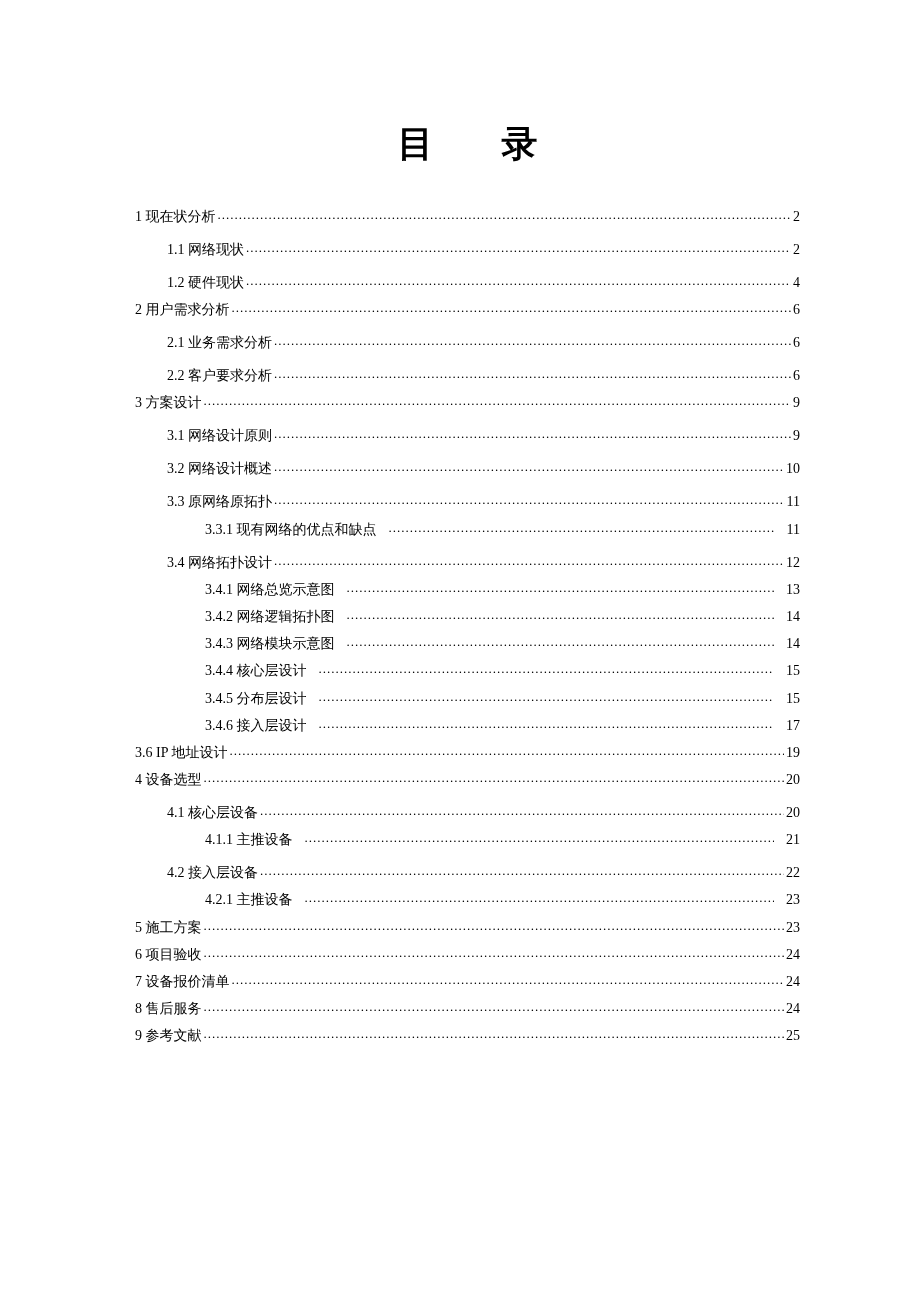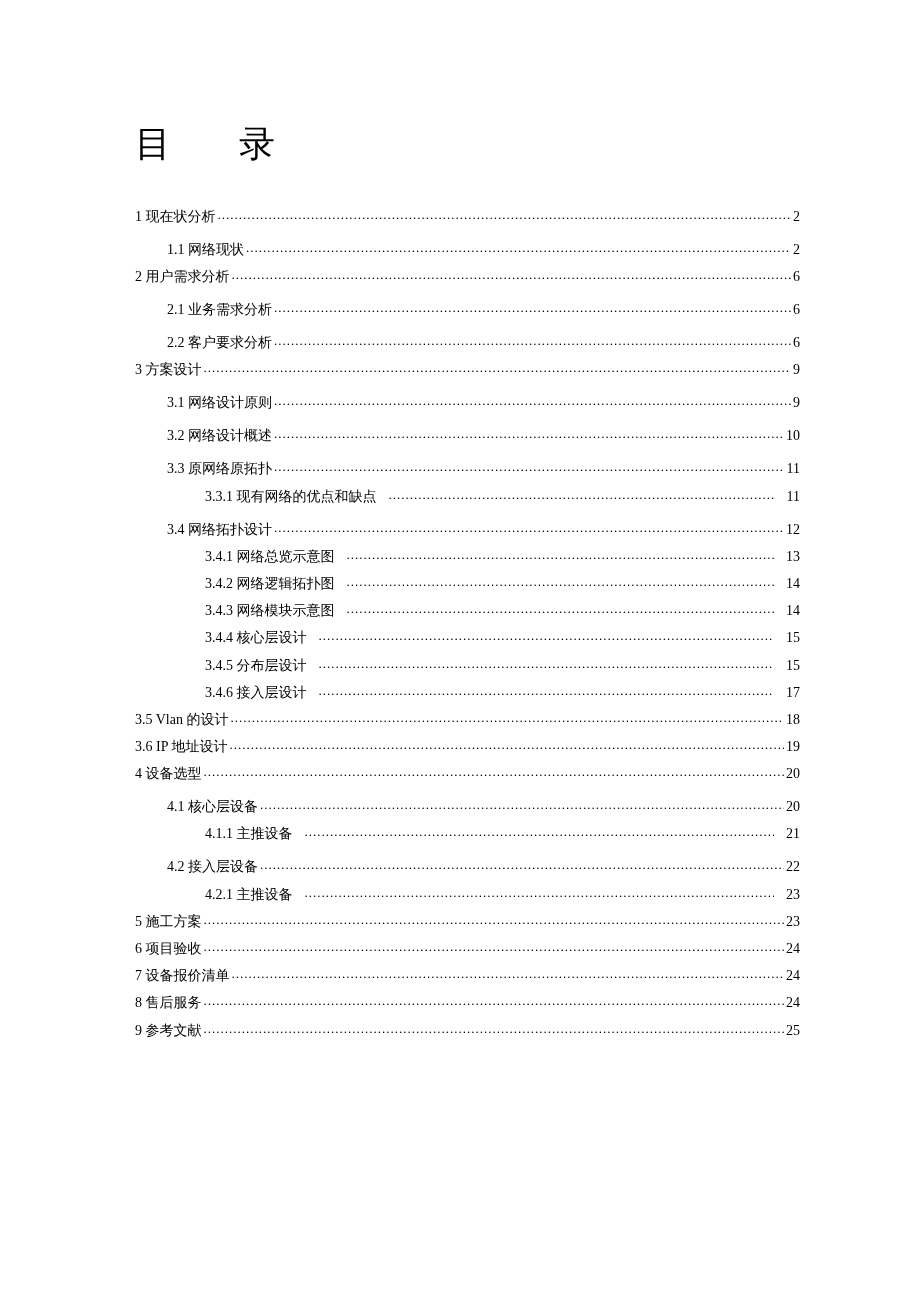--- a/index.html
+++ b/index.html
@@ -13,22 +13,22 @@
       background: #ffffff;
       font-family: "SimSun", "宋体", serif;
       color: #000000;
       padding: 0;
     }
     .page {
       padding: 120px 120px 0 135px;
     }
     .title {
       font-size: 36px;
-      font-weight: normal;
-      text-align: left;
+      font-weight: bold;
+      text-align: center;
       margin-bottom: 38px;
       letter-spacing: 0;
     }
     .title-char {
       display: inline-block;
     }
     .title-gap {
       display: inline-block;
       width: 50px;
     }
@@ -88,20 +88,25 @@
       <div class="toc-entry level-0">
         <span class="toc-label">1 现在状分析</span>
         <span class="toc-dots"></span>
         <span class="toc-page">2</span>
       </div>
       <div class="toc-entry level-1">
         <span class="toc-label">1.1 网络现状</span>
         <span class="toc-dots"></span>
         <span class="toc-page">2</span>
       </div>
+      <div class="toc-entry level-1">
+        <span class="toc-label">1.2 硬件现状</span>
+        <span class="toc-dots"></span>
+        <span class="toc-page">4</span>
+      </div>
       <div class="toc-entry level-0">
         <span class="toc-label">2 用户需求分析</span>
         <span class="toc-dots"></span>
         <span class="toc-page">6</span>
       </div>
       <div class="toc-entry level-1">
         <span class="toc-label">2.1 业务需求分析</span>
         <span class="toc-dots"></span>
         <span class="toc-page">6</span>
       </div>
@@ -162,25 +167,20 @@
       </div>
       <div class="toc-entry level-2">
         <span class="toc-label">3.4.5 分布层设计</span>
         <span class="toc-dots"></span>
         <span class="toc-page">15</span>
       </div>
       <div class="toc-entry level-2">
         <span class="toc-label">3.4.6 接入层设计</span>
         <span class="toc-dots"></span>
         <span class="toc-page">17</span>
-      </div>
-      <div class="toc-entry level-0">
-        <span class="toc-label">3.5 Vlan 的设计</span>
-        <span class="toc-dots"></span>
-        <span class="toc-page">18</span>
       </div>
       <div class="toc-entry level-0">
         <span class="toc-label">3.6 IP 地址设计</span>
         <span class="toc-dots"></span>
         <span class="toc-page">19</span>
       </div>
       <div class="toc-entry level-0">
         <span class="toc-label">4 设备选型</span>
         <span class="toc-dots"></span>
         <span class="toc-page">20</span>

